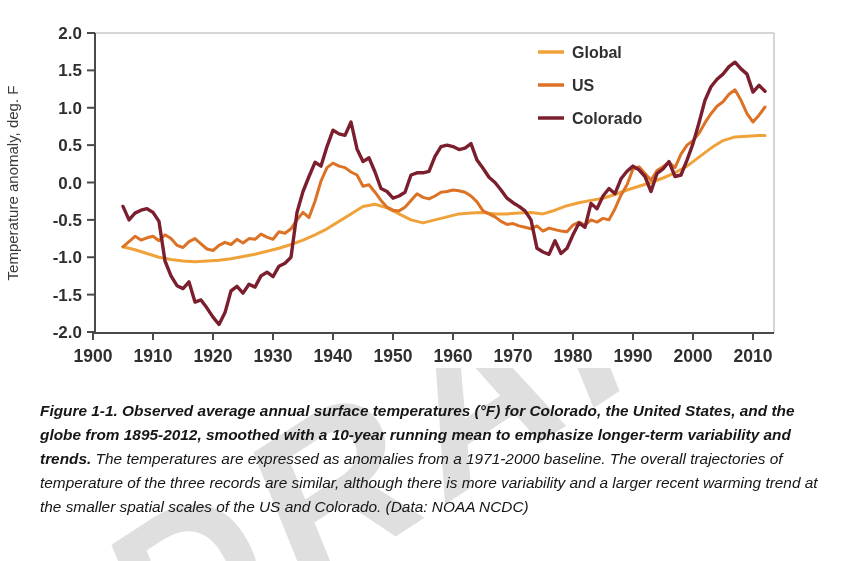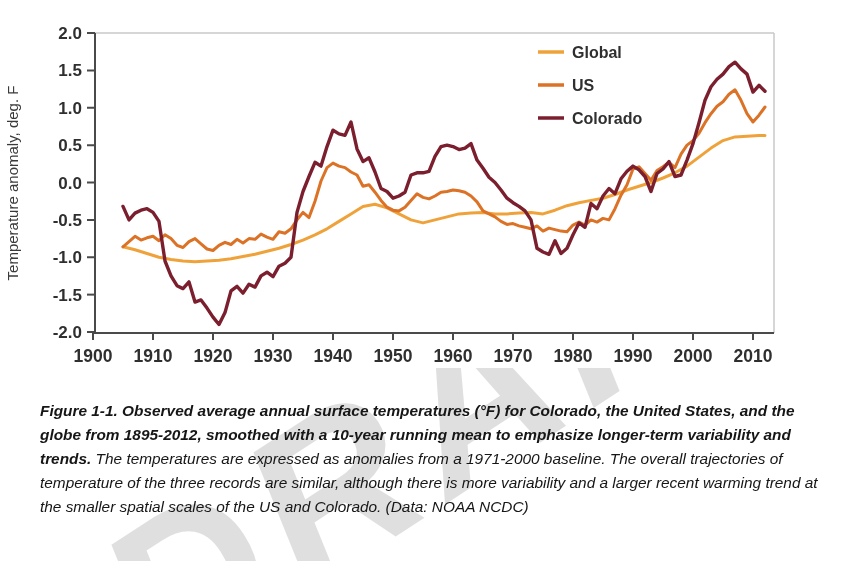--- a/index.html
+++ b/index.html
@@ -3,21 +3,20 @@
 <meta charset="utf-8">
 <title>Figure 1-1</title>
 <style>
   html,body{margin:0;padding:0;background:#ffffff;}
   .page{
     position:relative;
     width:847px;height:561px;
     background:#ffffff;
     overflow:hidden;
     font-family:"Liberation Sans",sans-serif;
-    border-radius:22px;
   }
   .chart-svg{
     position:absolute;left:0;top:0;
     font-family:"Liberation Sans",sans-serif;
   }
   .wm-band{
     position:absolute;left:0;top:368px;width:847px;height:193px;
     overflow:hidden;z-index:1;pointer-events:none;
   }
   .watermark{

